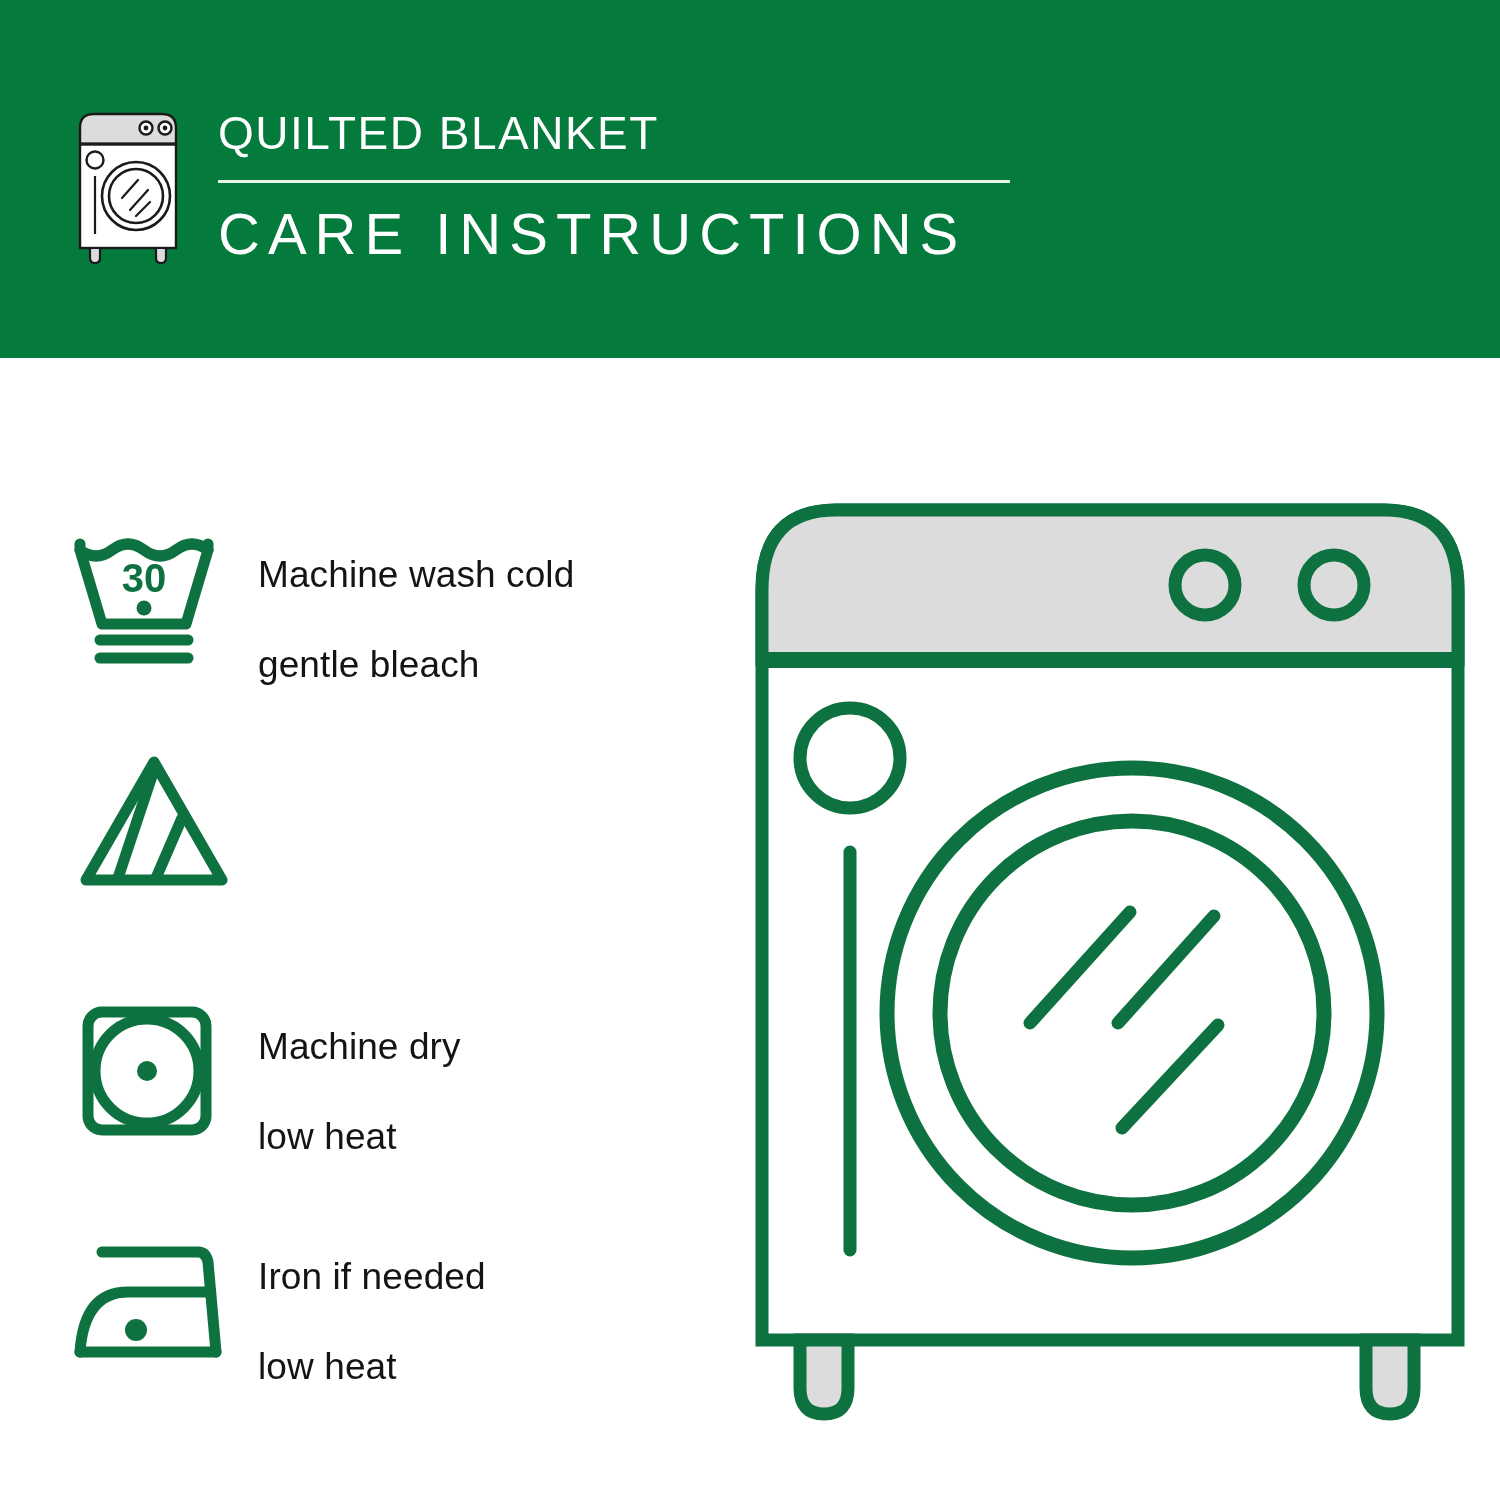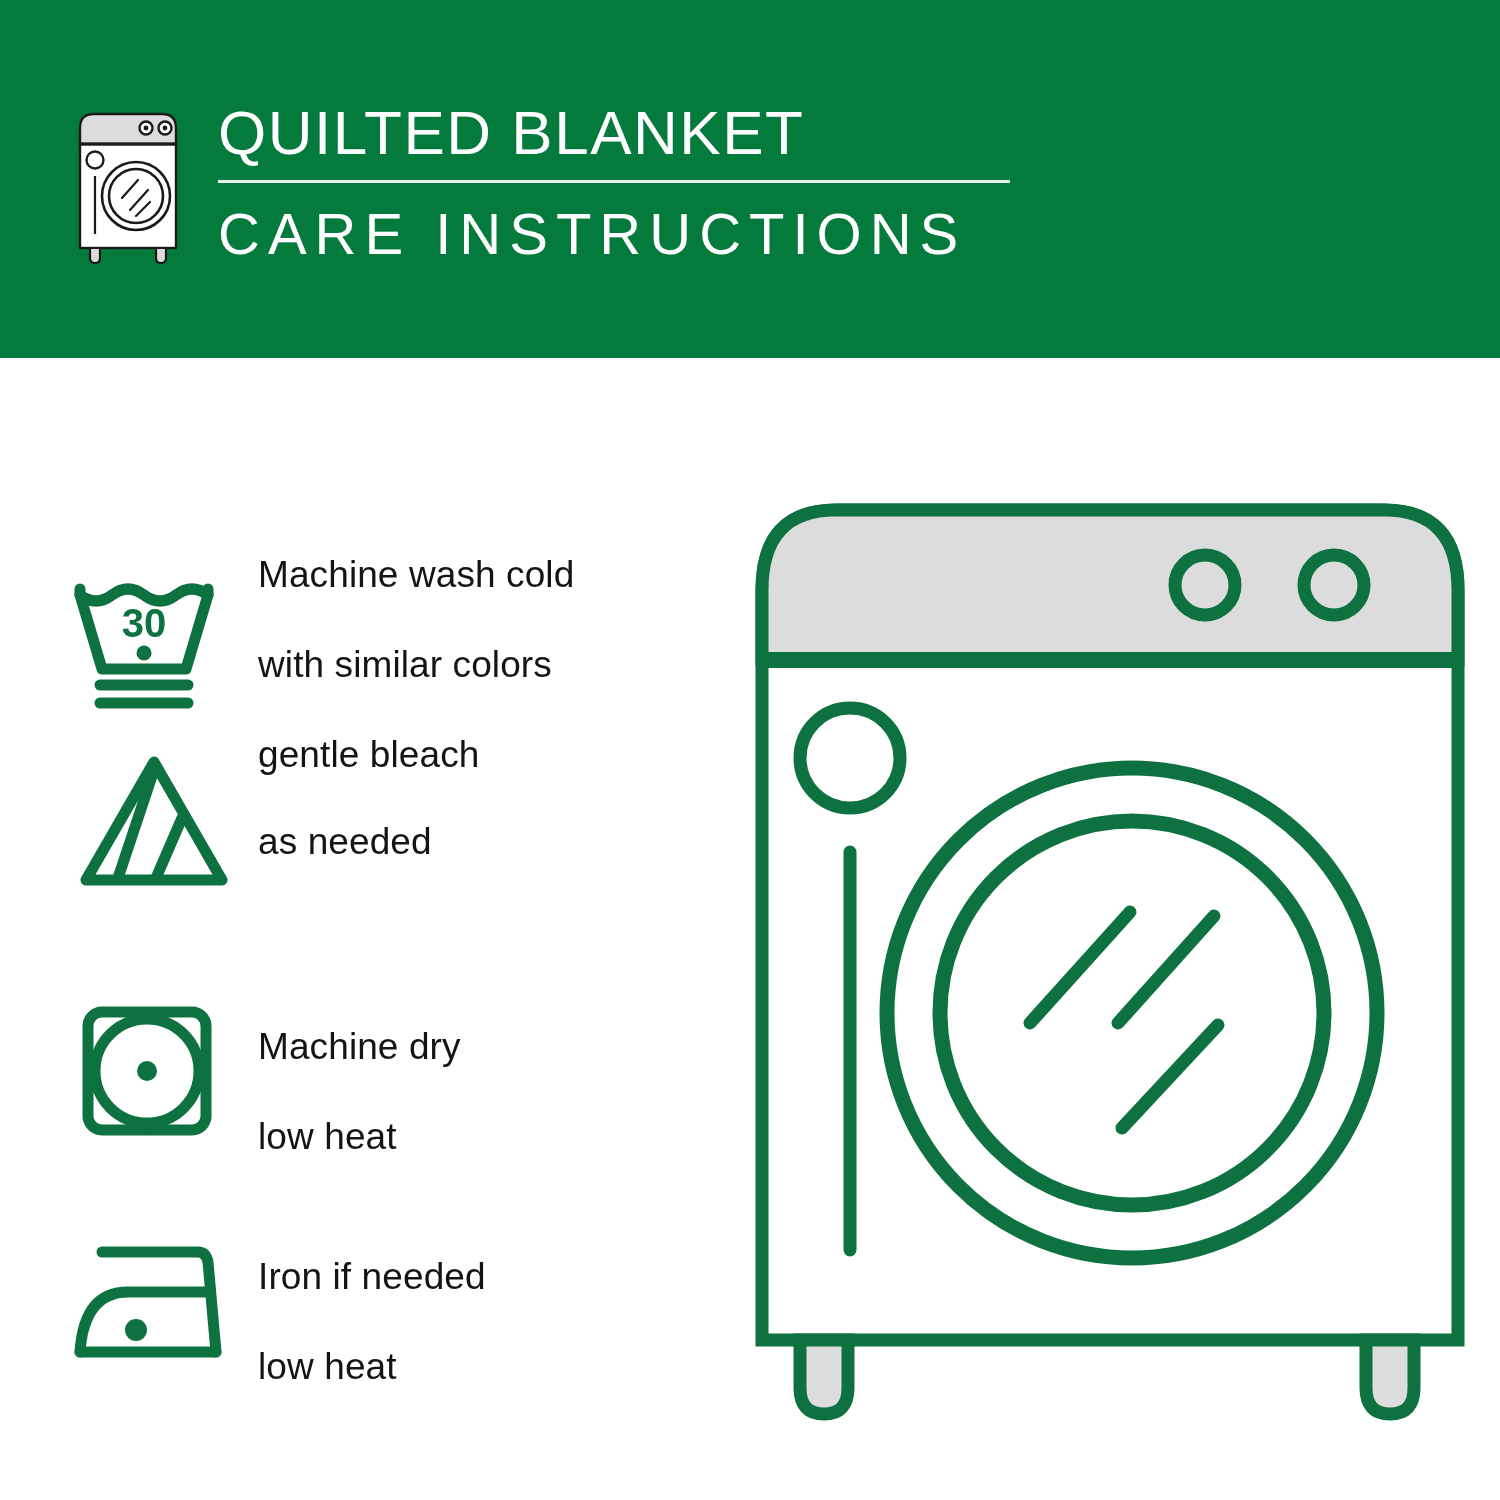--- a/index.html
+++ b/index.html
@@ -18,21 +18,21 @@
     background:#047A3C;
   }
   #header-logo{
     position:absolute; left:66px; top:106px; width:128px; height:160px;
   }
   #header-text{
     position:absolute; left:218px; top:96px; width:800px;
   }
   #title-main{
     color:#ffffff;
-    font-size:62px;
+    font-size:46px;
     font-weight:300;
     letter-spacing:1.5px;
     line-height:74px;
     white-space:nowrap;
   }
   #title-divider{
     width:792px; height:3px; background:#e8f3ec; margin-top:10px;
   }
   #title-sub{
     color:#ffffff;
@@ -127,37 +127,35 @@
 
           <line x1="30" y1="112" x2="118" y2="112"></line>
           <line x1="30" y1="130" x2="118" y2="130"></line>
         </g>
         <text x="74" y="64" fill="#0E7140" font-family="'Liberation Sans', sans-serif" font-size="40" font-weight="bold" text-anchor="middle">30</text>
         <circle cx="74" cy="80" r="7.5" fill="#0E7140"></circle>
       </svg>
     </div>
     <div class="care-label">
       <span>Machine wash cold</span>
-      <span>with similar colors</span>
       <span>gentle bleach</span>
     </div>
   </div>
 
   <div class="care-row" id="row-1">
     <div class="care-icon">
       <svg viewBox="0 0 168 140" width="168" height="140">
         <g fill="none" stroke="#0E7140" stroke-width="11" stroke-linejoin="round" stroke-linecap="round">
           <path d="M84 12 L152 130 L16 130 Z"></path>
           <line x1="84" y1="20" x2="48" y2="128"></line>
           <line x1="112" y1="68" x2="86" y2="128"></line>
         </g>
       </svg>
     </div>
     <div class="care-label">
-      <span>as needed</span>
     </div>
   </div>
 
   <div class="care-row" id="row-2">
     <div class="care-icon">
       <svg viewBox="0 0 168 140" width="168" height="140">
         <rect x="18" y="12" width="118" height="118" rx="14" ry="14" fill="none" stroke="#0E7140" stroke-width="11"></rect>
         <circle cx="77" cy="71" r="52" fill="none" stroke="#0E7140" stroke-width="11"></circle>
         <circle cx="77" cy="71" r="10" fill="#0E7140"></circle>
       </svg>

